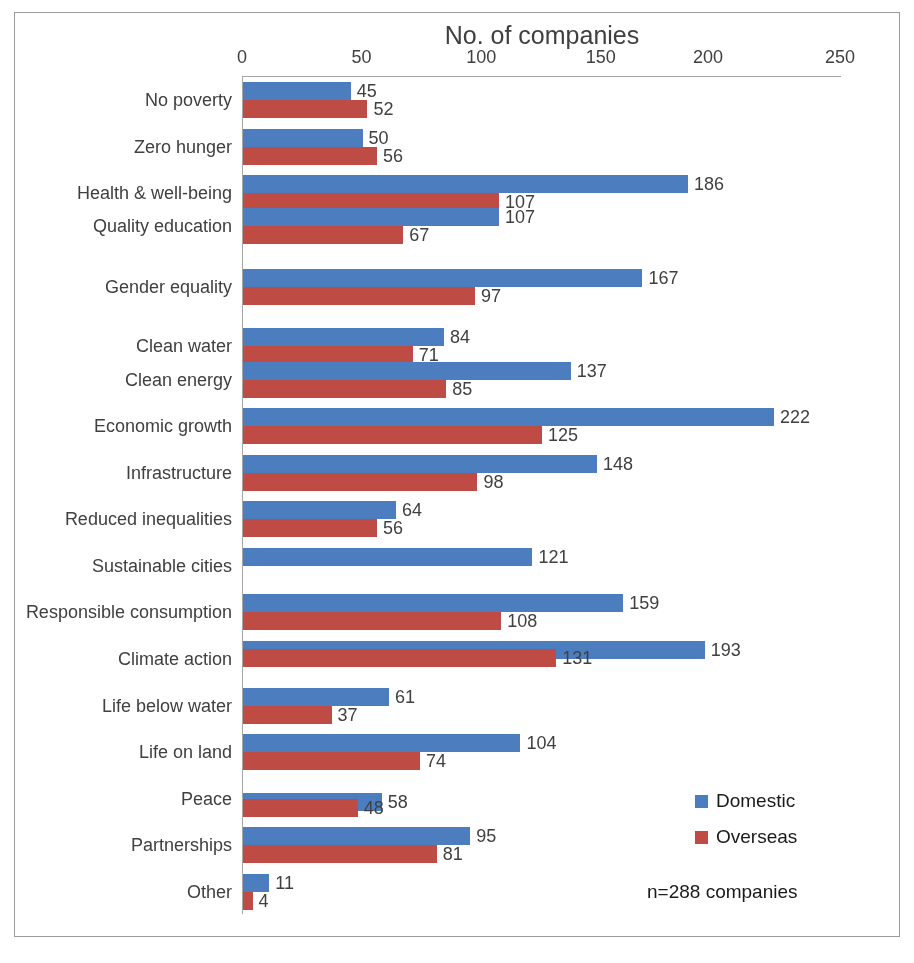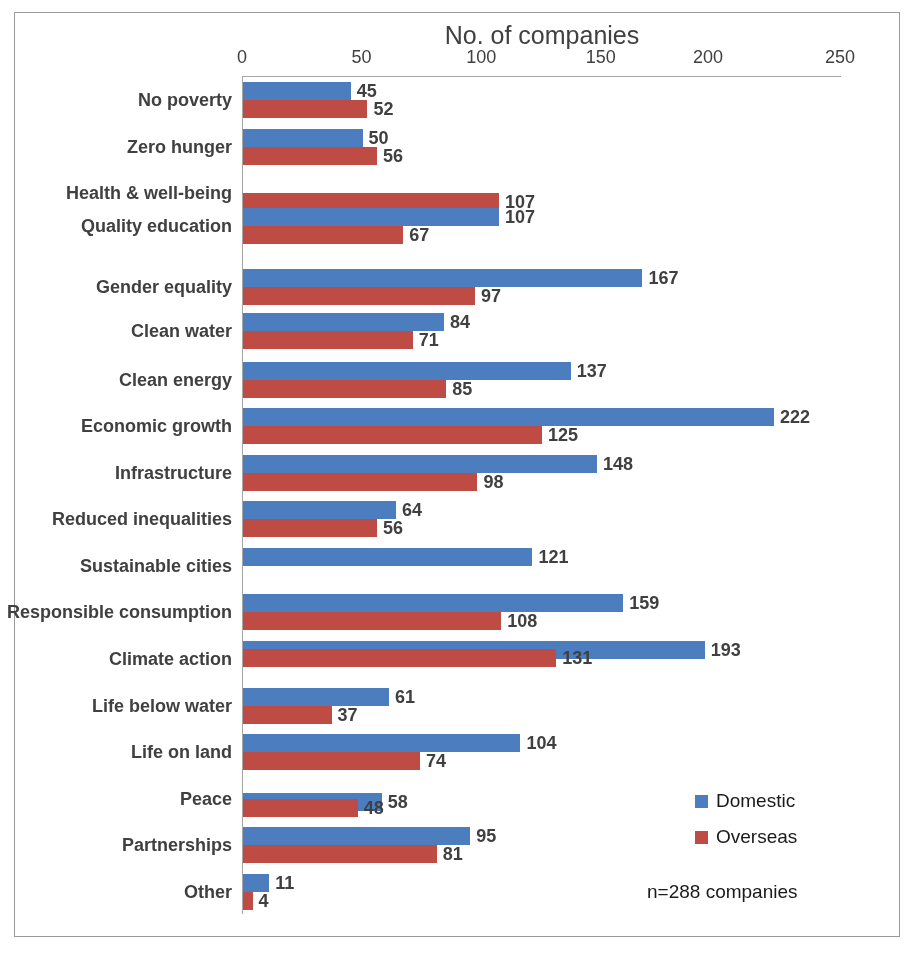--- a/index.html
+++ b/index.html
@@ -63,21 +63,20 @@
     height: 838px;
     border-top: 1px solid #a6a6a6;
     border-left: 1px solid #a6a6a6;
     box-sizing: border-box;
   }
 
   .row-group {
     position: absolute;
     left: 0;
     width: 100%;
-    font-weight: bold;
   }
 
   .cat-label {
     position: absolute;
     right: 100%;
     margin-right: 11px;
     top: 50%;
     transform: translateY(-50%);
     font-size: 18px;
     color: #404040;
@@ -178,20 +177,24 @@
           <div class="bar domestic" style="width: 119.6px;"></div>
           <div class="bar-value" style="left: 119.6px;">50</div>
         </div>
         <div class="bar-line" style="top: 18px; width: 100%;">
           <div class="bar overseas" style="width: 133.952px;"></div>
           <div class="bar-value" style="left: 133.952px;">56</div>
         </div>
       </div>
       <div class="row-group" style="top: 98.3889px; height: 36px;">
         <div class="cat-label">Health &amp; well-being</div>
+        <div class="bar-line" style="top: 0px; width: 100%;">
+          <div class="bar domestic" style="width: 444.912px;"></div>
+          <div class="bar-value" style="left: 444.912px;">186</div>
+        </div>
         <div class="bar-line" style="top: 18px; width: 100%;">
           <div class="bar overseas" style="width: 255.944px;"></div>
           <div class="bar-value" style="left: 255.944px;">107</div>
         </div>
       </div>
       <div class="row-group" style="top: 131px; height: 36px;">
         <div class="cat-label">Quality education</div>
         <div class="bar-line" style="top: 0px; width: 100%;">
           <div class="bar domestic" style="width: 255.944px;"></div>
           <div class="bar-value" style="left: 255.944px;">107</div>
@@ -205,21 +208,21 @@
         <div class="cat-label">Gender equality</div>
         <div class="bar-line" style="top: 0px; width: 100%;">
           <div class="bar domestic" style="width: 399.464px;"></div>
           <div class="bar-value" style="left: 399.464px;">167</div>
         </div>
         <div class="bar-line" style="top: 18px; width: 100%;">
           <div class="bar overseas" style="width: 232.024px;"></div>
           <div class="bar-value" style="left: 232.024px;">97</div>
         </div>
       </div>
-      <div class="row-group" style="top: 236px; height: 36px; padding-left: 20px;">
+      <div class="row-group" style="top: 251px; height: 36px; padding-left: 20px;">
         <div class="cat-label">Clean water</div>
         <div class="bar-line" style="top: 0px; width: 100%;">
           <div class="bar domestic" style="width: 200.928px;"></div>
           <div class="bar-value" style="left: 200.928px;">84</div>
         </div>
         <div class="bar-line" style="top: 18px; width: 100%;">
           <div class="bar overseas" style="width: 169.832px;"></div>
           <div class="bar-value" style="left: 169.832px;">71</div>
         </div>
       </div>

